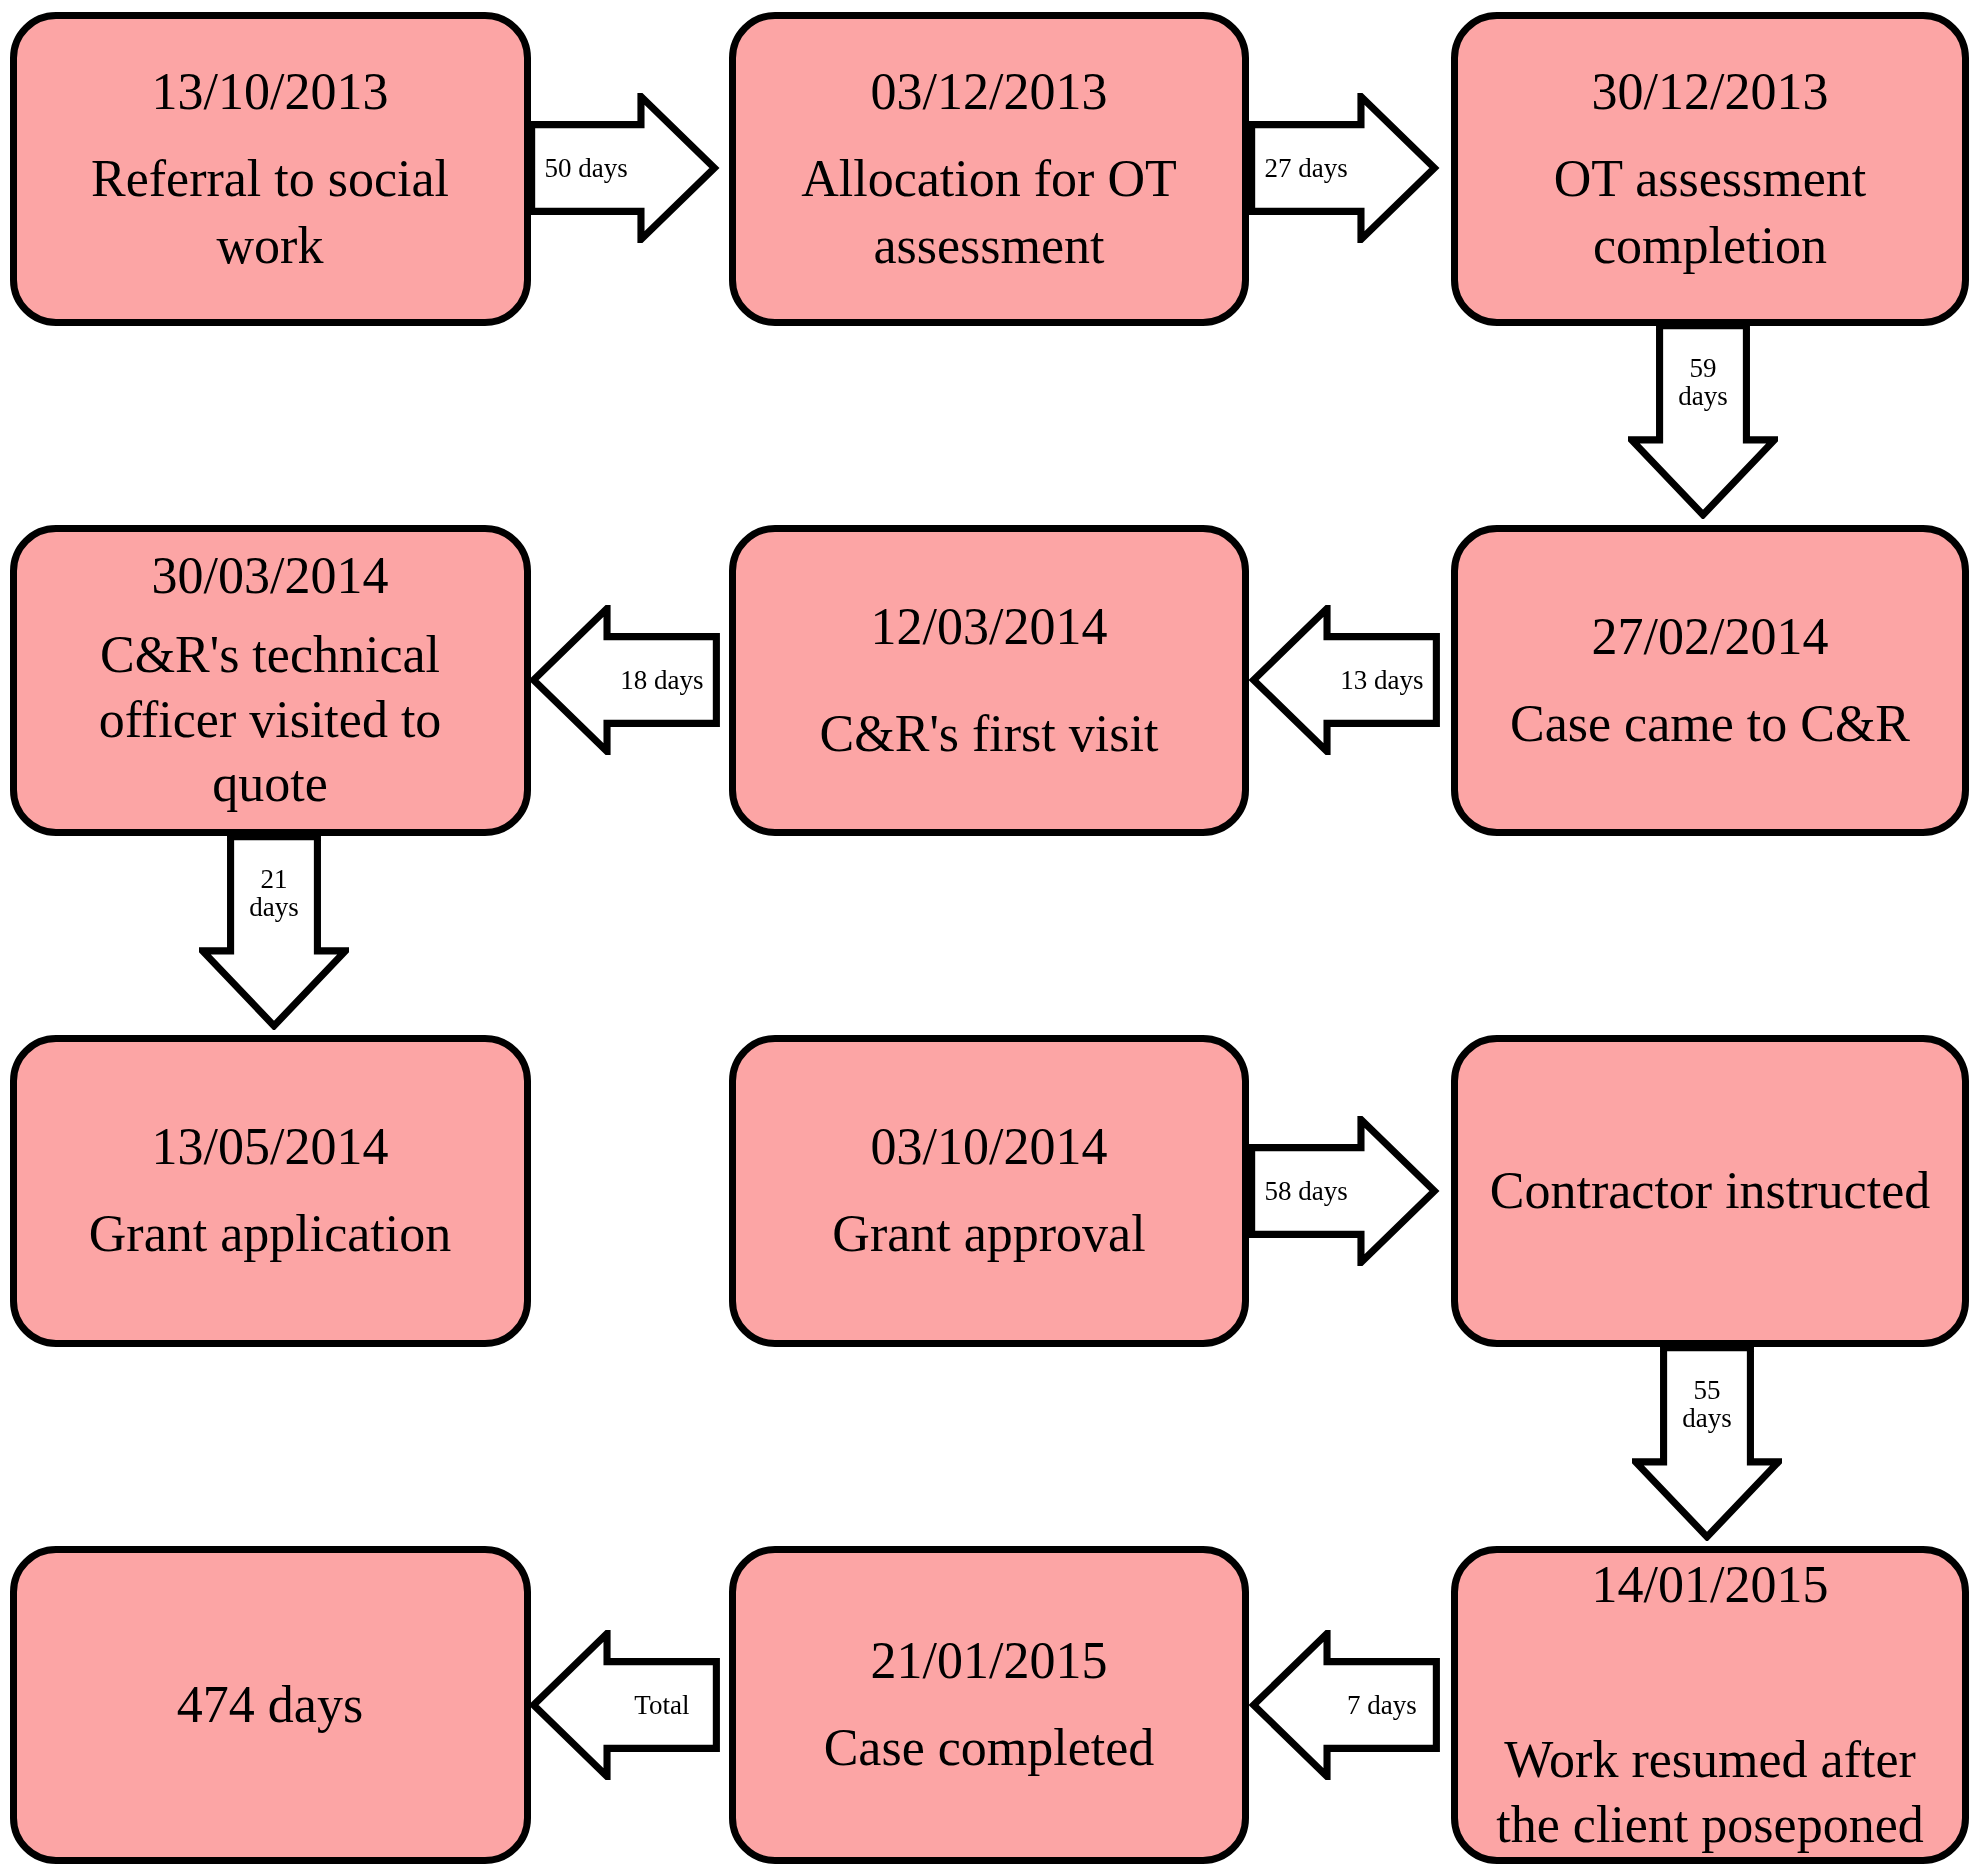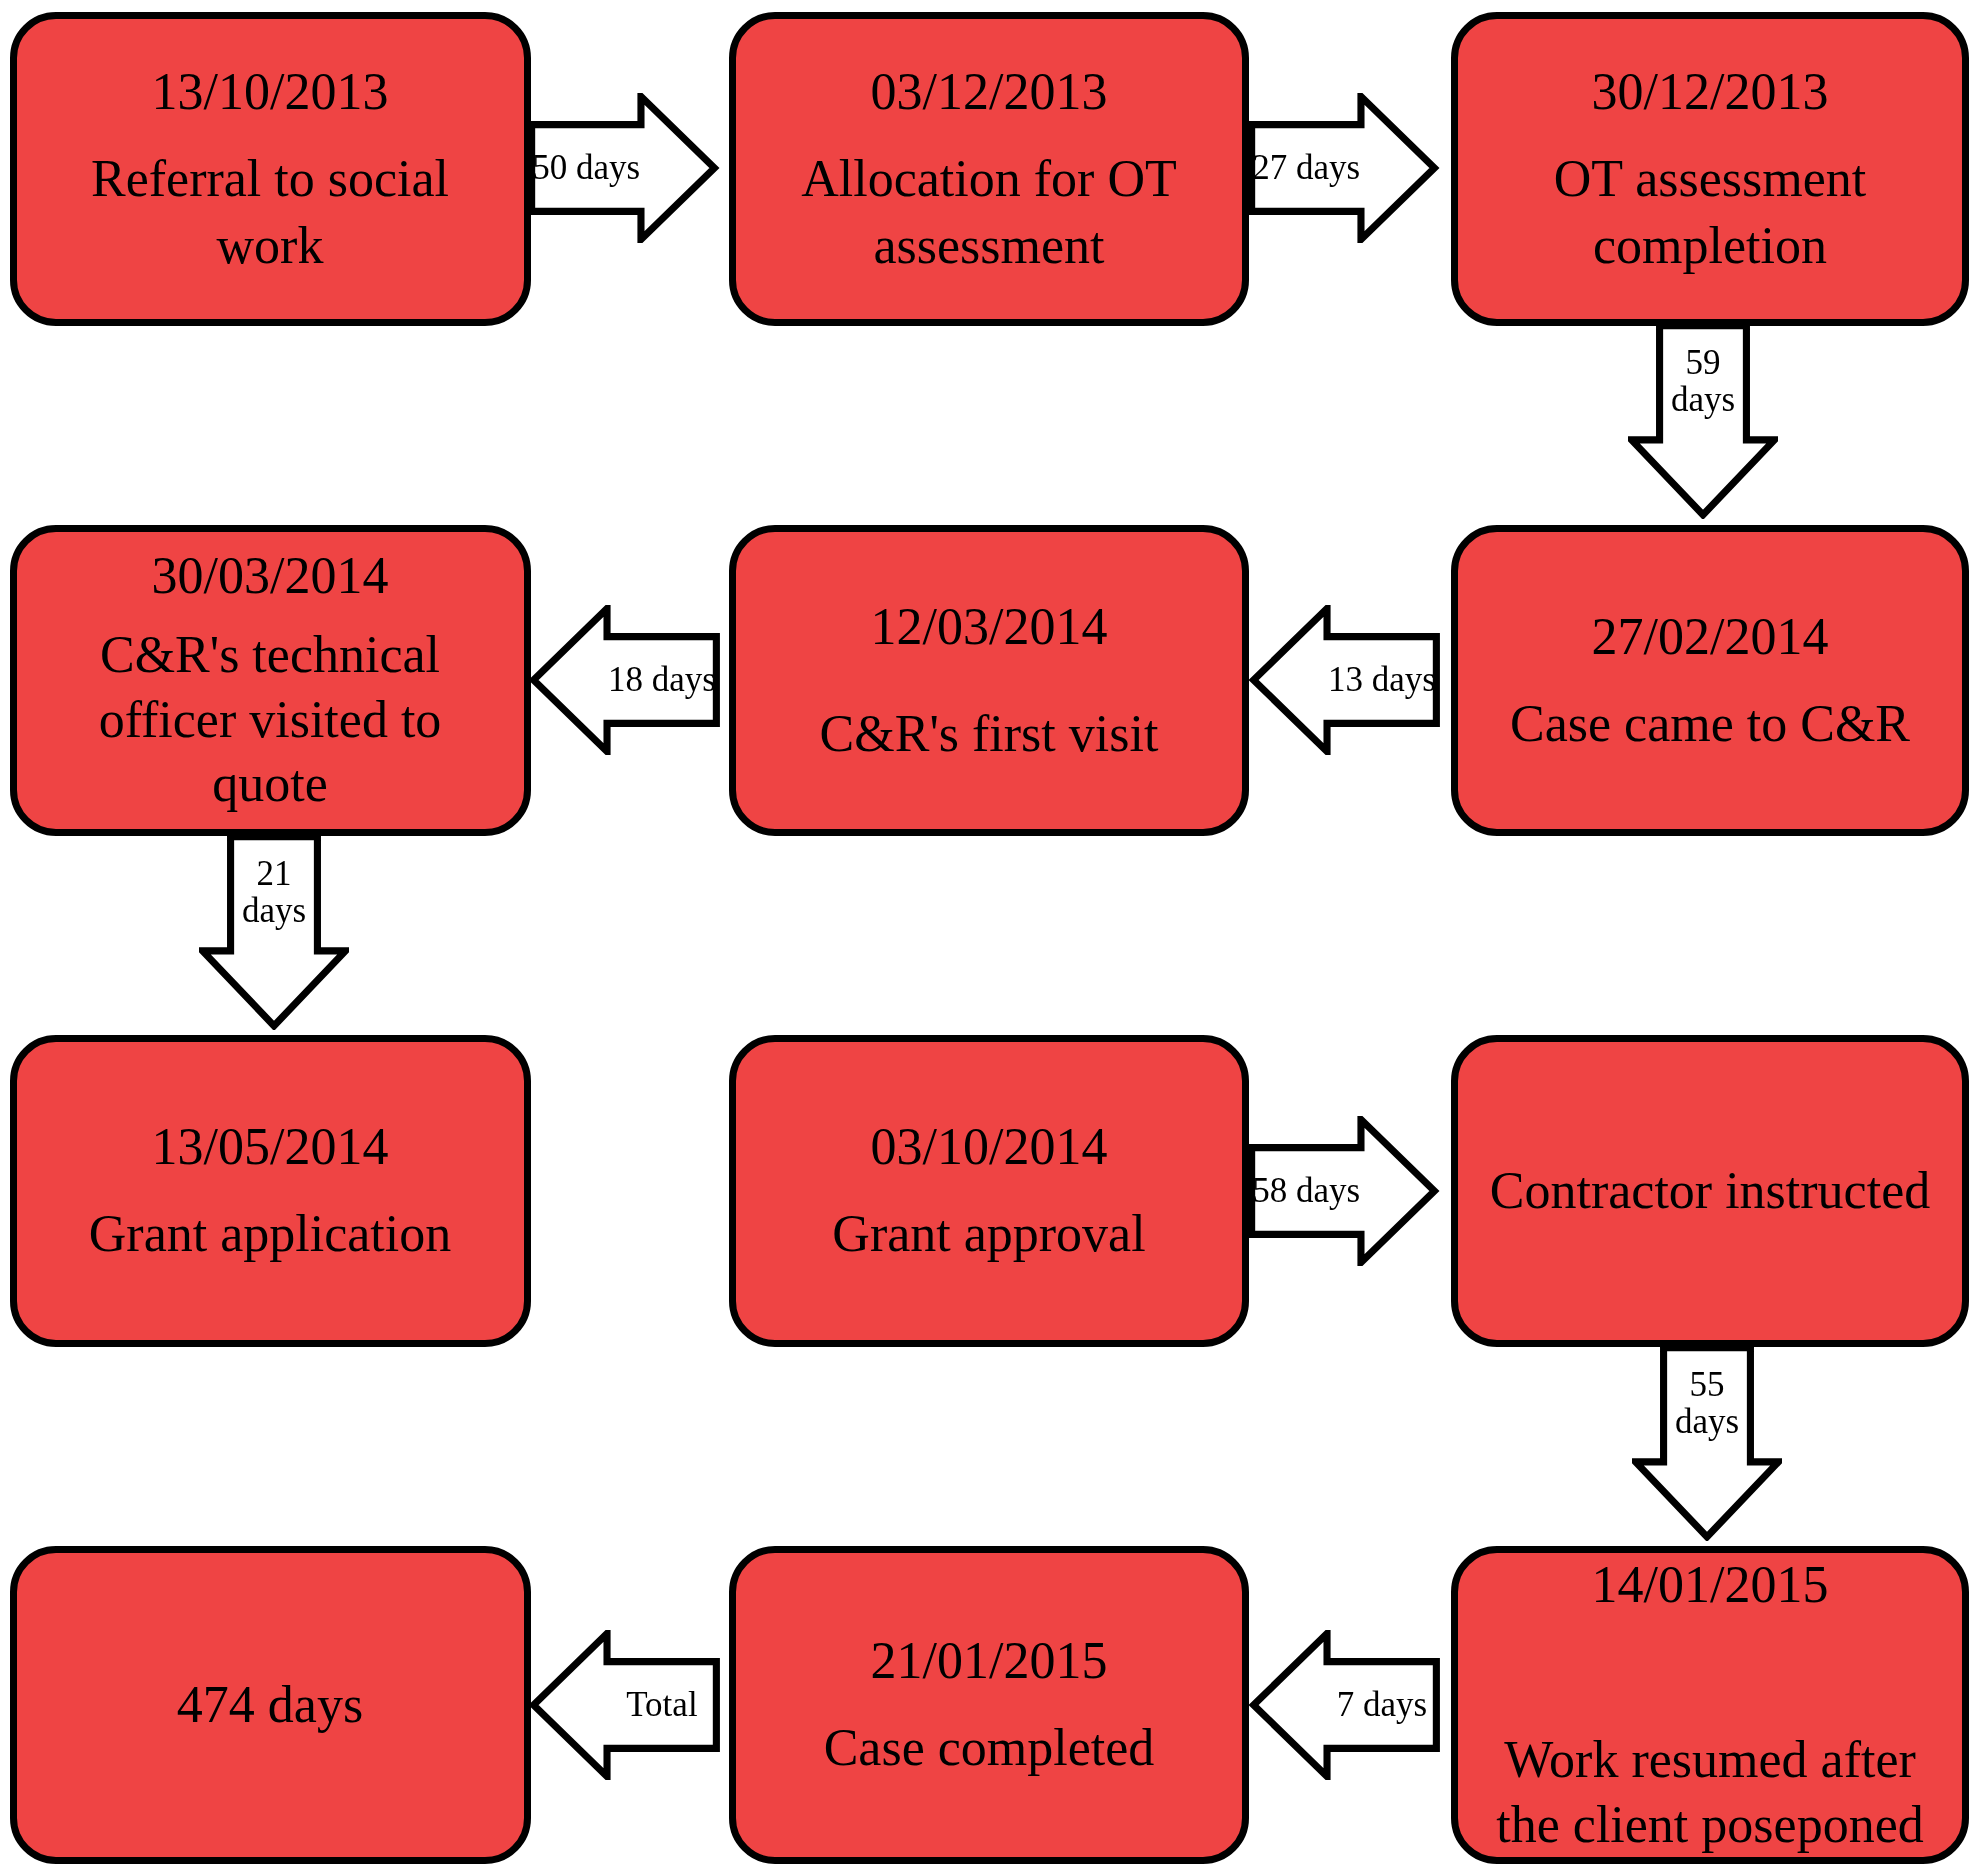--- a/index.html
+++ b/index.html
@@ -11,21 +11,21 @@
     position: relative;
     width: 1978px;
     height: 1873px;
     background: #ffffff;
     font-family: "Liberation Serif", serif;
     color: #000000;
   }
   .node {
     position: absolute;
     box-sizing: border-box;
-    background: #ef4444;
+    background: #fca5a5;
     border: 7.1px solid #000000;
     border-radius: 46px;
     display: flex;
     flex-direction: column;
     align-items: center;
     justify-content: center;
     gap: 20.5px;
     text-align: center;
     font-size: 52px;
     line-height: 1.28;
@@ -35,21 +35,21 @@
   .node .desc { }
   .arrow {
     position: absolute;
   }
   .arrow svg { display: block; }
   .arrow .lbl {
     position: absolute;
     display: flex;
     align-items: center;
     justify-content: center;
-    font-size: 35px;
+    font-size: 27px;
     line-height: 1.05;
     white-space: nowrap;
     overflow: visible;
   }
   .arrow.h .lbl { top: 0; height: 100%; width: 113px; }
   .arrow.h.right .lbl { left: 1.6px; }
   .arrow.h.left  .lbl { right: 1.6px; }
   .arrow.v .lbl {
     left: 0; top: 4.7px; width: 100%; height: 111px;
     flex-direction: column;

